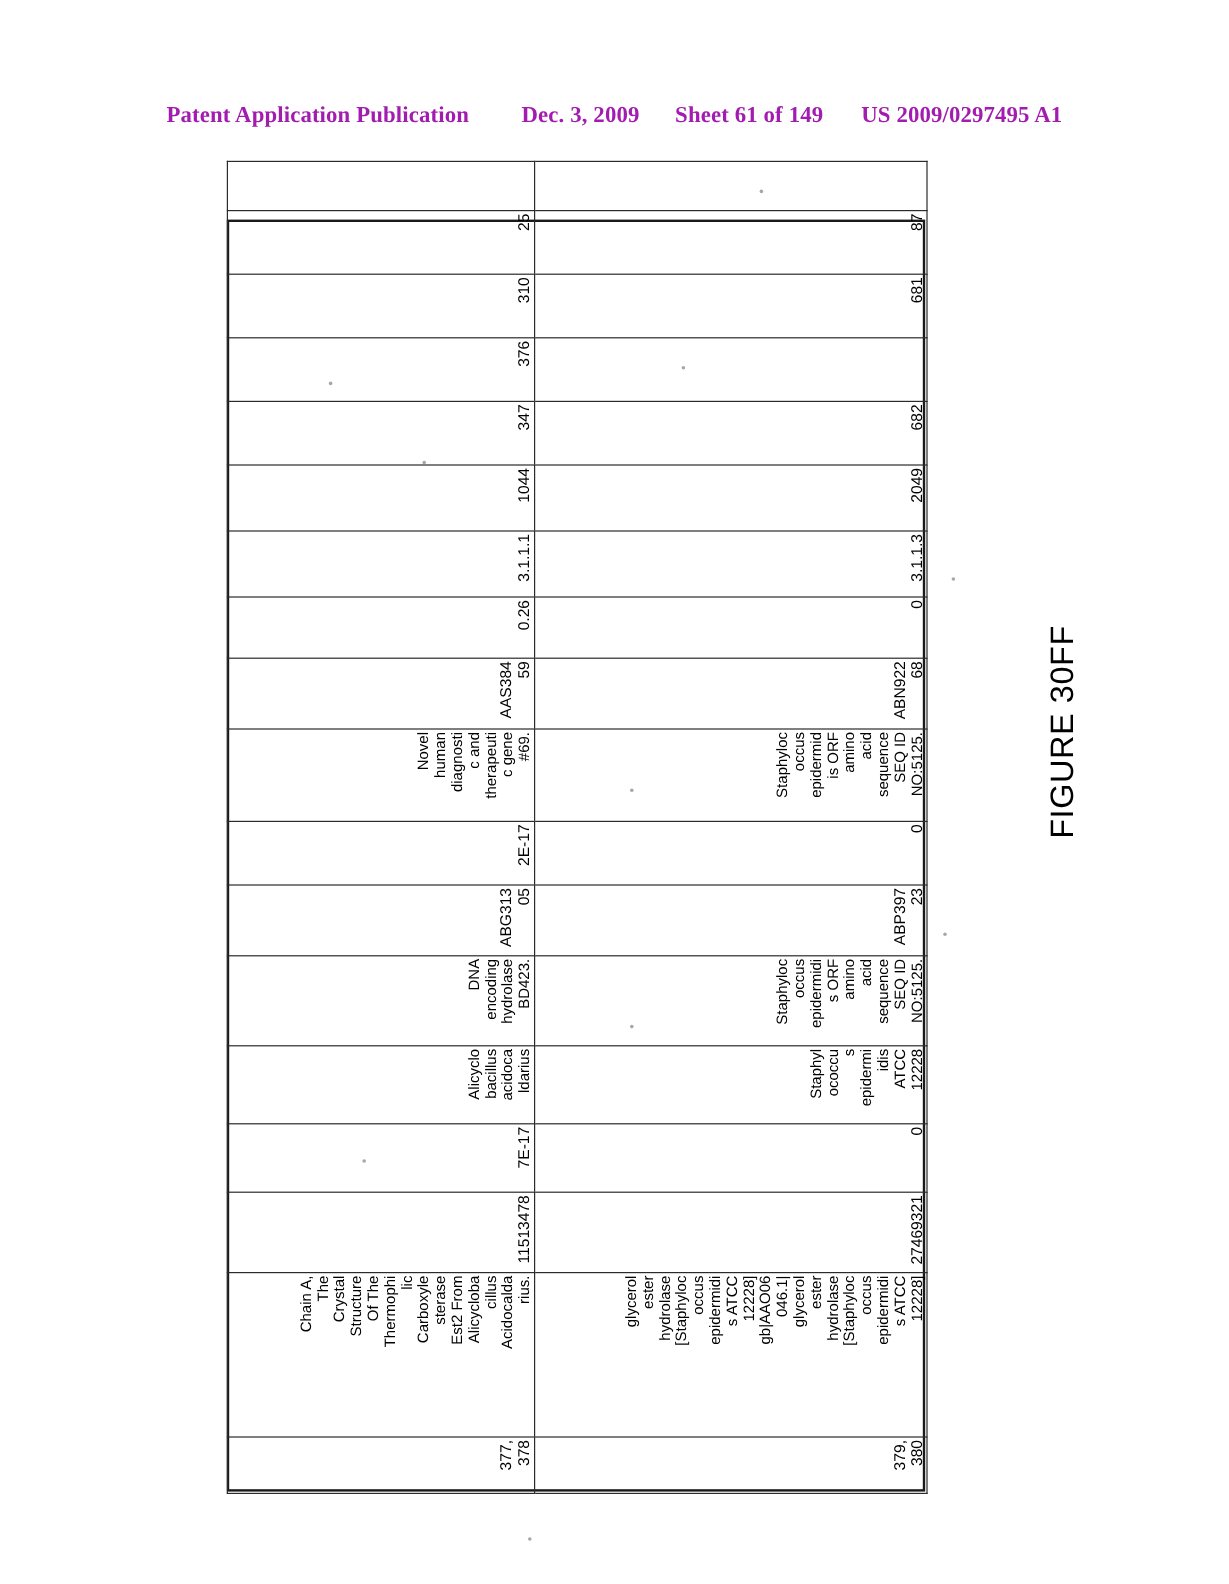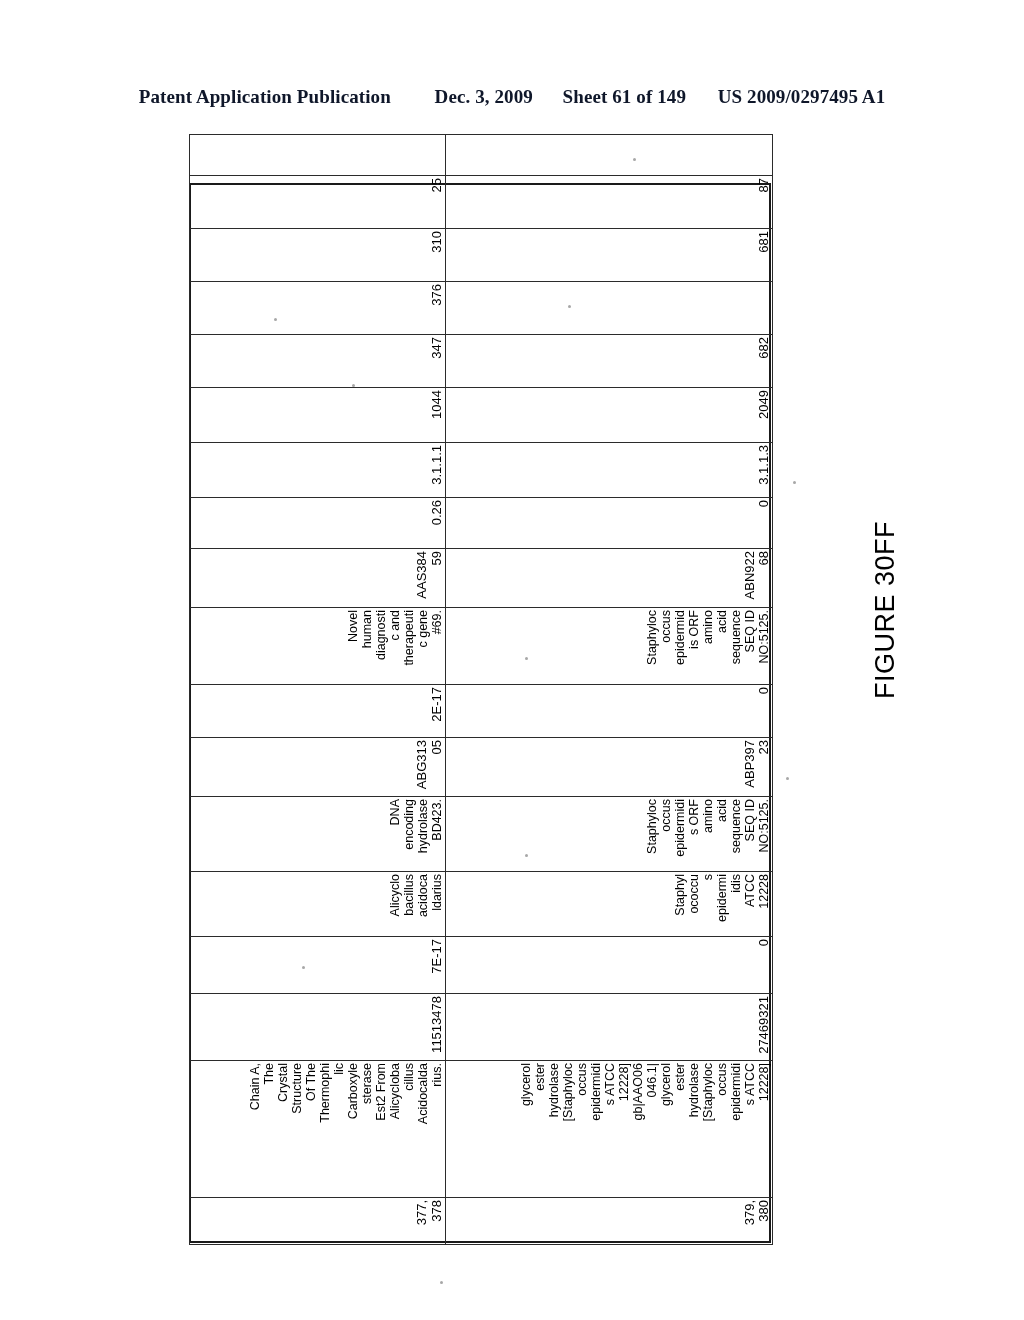--- a/index.html
+++ b/index.html
@@ -19,21 +19,21 @@
   .page-header {
     position: absolute;
     top: 86px;
     left: 0;
     width: 1024px;
     text-align: center;
     font-family: "Liberation Serif", serif;
     font-weight: bold;
     font-size: 19px;
     letter-spacing: 0.1px;
-    color: #0f172a;
+    color: #a21caf;
     white-space: nowrap;
   }
   .page-header span { display: inline-block; vertical-align: baseline; }
   .hdr-gap-1 { width: 34px; display: inline-block; }
   .hdr-gap-2 { width: 20px; display: inline-block; }
   .hdr-gap-3 { width: 22px; display: inline-block; }
 
   
   .figure-caption {
     position: absolute;

